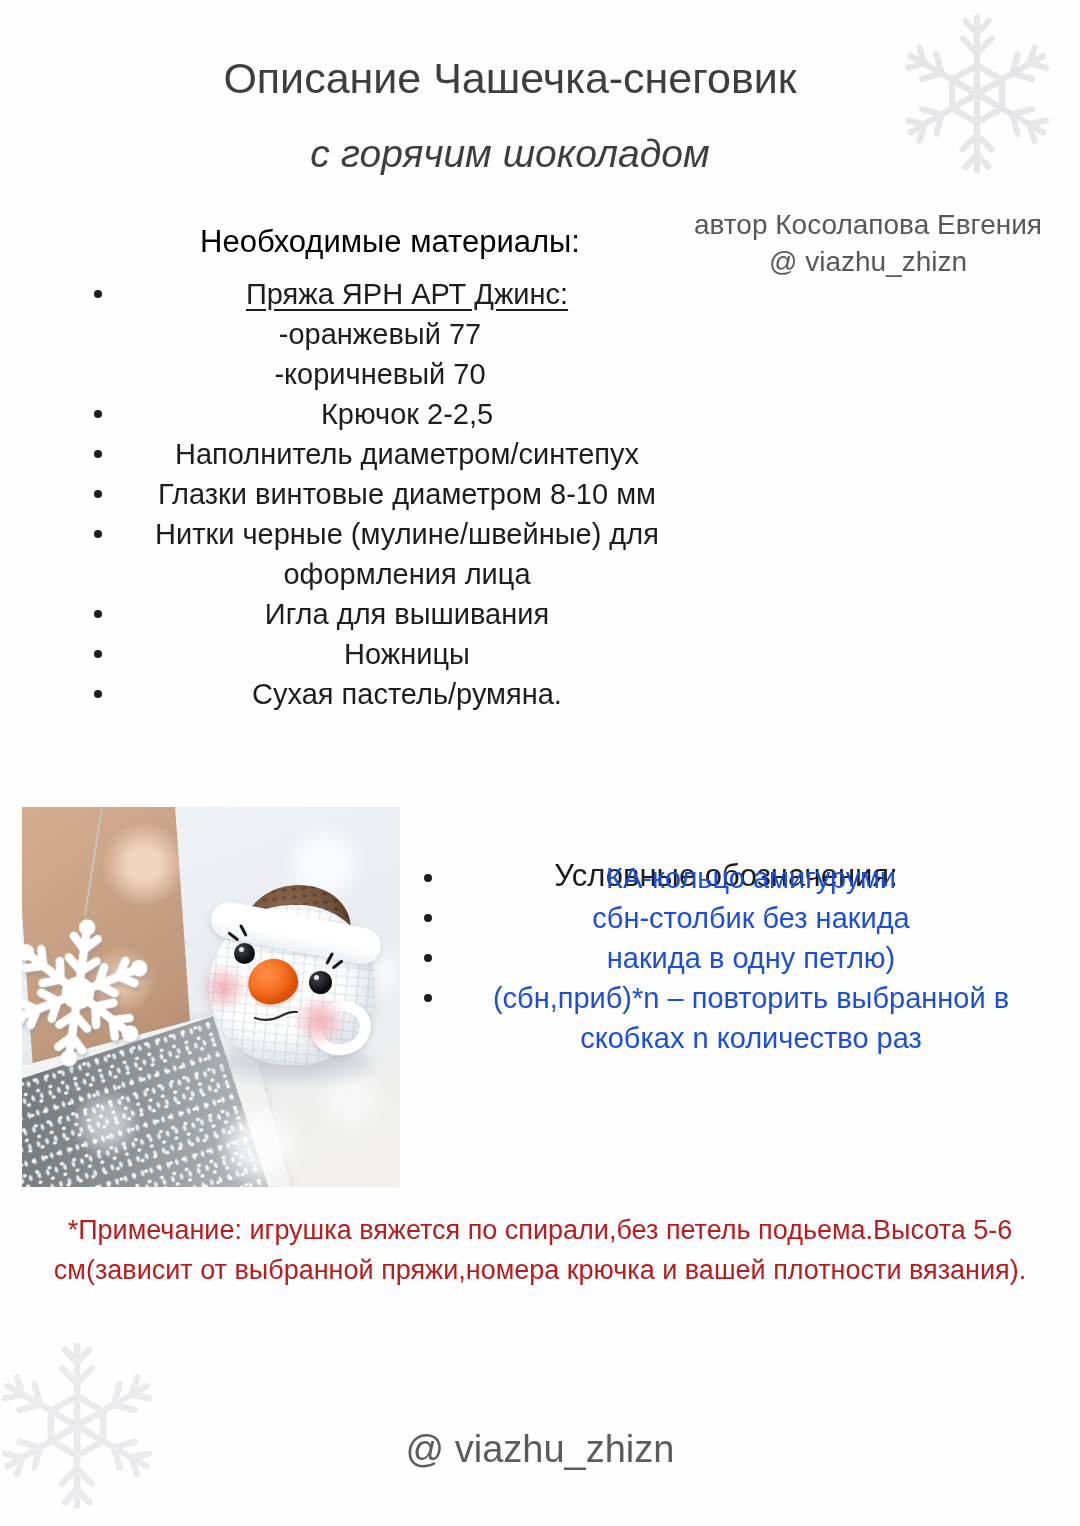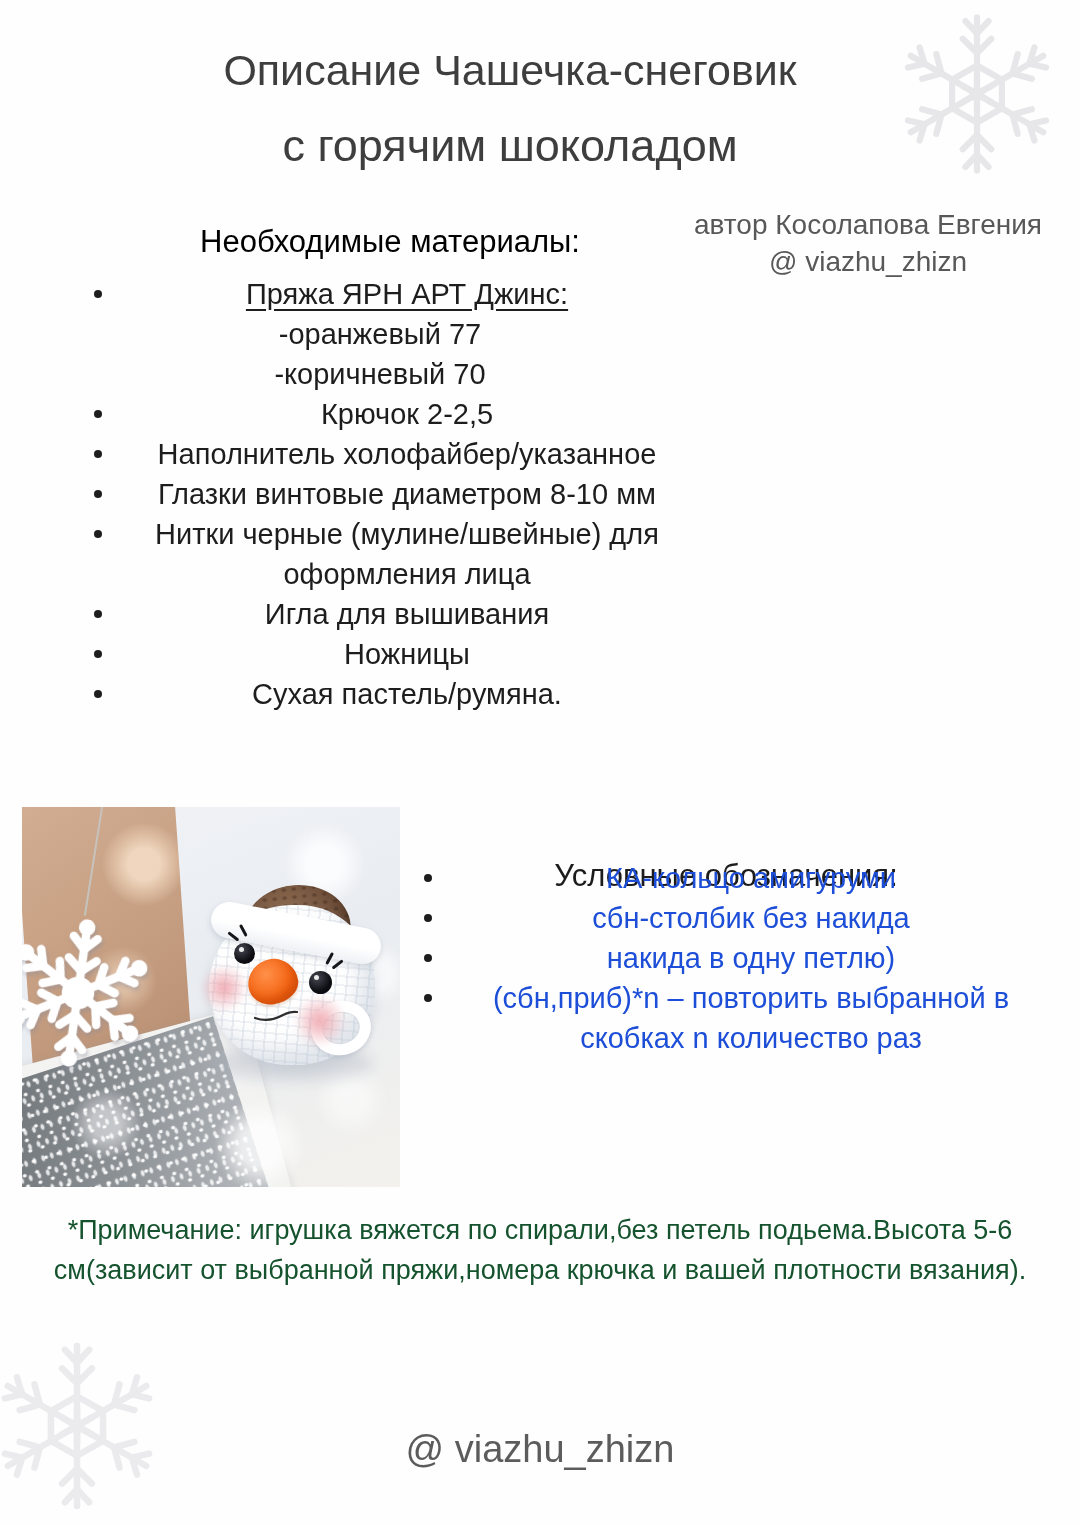--- a/index.html
+++ b/index.html
@@ -18,23 +18,23 @@
 
   
   .flake { position:absolute; pointer-events:none; }
   .flake use { fill:none; stroke-linecap:round; stroke-linejoin:round; }
   .flake-tr { left:888px; top:4px; width:178px; height:180px; }
   .flake-tr use { stroke:#e7e7ea; stroke-width:7; }
   .flake-bl { left:-16px; top:1332px; width:186px; height:188px; }
   .flake-bl use { stroke:#ebebee; stroke-width:7; }
 
   
-  .title { position:absolute; left:90px; top:44px; width:840px; text-align:center; color:#3e3e3e; }
+  .title { position:absolute; left:90px; top:52px; width:840px; text-align:center; color:#3e3e3e; }
   .title-l1 { font-size:43px; line-height:52px; }
-  .title-l2 { font-size:45px; line-height:48px; margin-top:26px; }
+  .title-l2 { font-size:39px; line-height:48px; margin-top:26px;font-style:italic; }
 
   
   .author { position:absolute; right:20px; top:206px; width:384px; text-align:center;
             color:#585858; font-size:28px; line-height:37px; }
 
   
   .mat-heading { position:absolute; left:95px; top:224px; width:590px; text-align:center;
                  font-size:31px; color:#000000; }
   .mat-list { position:absolute; left:68px; top:274px; width:624px;
               font-size:29px; line-height:40px; color:#1d1d1d; }
@@ -48,21 +48,21 @@
   
   .legend-heading { position:absolute; left:430px; top:810px; width:592px; text-align:center;
                     font-size:31px; color:#1c1c1c;margin-top:48px; }
   .legend-list { position:absolute; left:424px; top:858px; width:628px;
                  font-size:29px; line-height:40px; color:#1d4ed8; }
   .legend-list .row.bullet { padding-left:26px; }
   .legend-list .row.bullet::before { left:0; top:16px; }
 
   
   .note { position:absolute; left:0; top:1210px; width:1080px; text-align:center;
-          font-size:27px; line-height:40px; color:#14532d; white-space:nowrap; }
+          font-size:27px; line-height:40px; color:#b91c1c; white-space:nowrap; }
   .footer { position:absolute; left:0; top:1428px; width:1080px; text-align:center;
             font-size:38px; color:#5c5c5c; }
 
   
   .photo { position:absolute; left:22px; top:807px; width:378px; height:380px;
            overflow:hidden;
            background:linear-gradient(160deg,#f1f3f6 0%,#e9edf2 45%,#f3f1ec 100%); }
   .kraft { position:absolute; left:-8px; top:-10px; width:160px; height:272px;
            transform:rotate(-4deg); transform-origin:top left;
            background:
@@ -197,21 +197,21 @@
 
   <div class="mat-heading">Необходимые материалы:</div>
 
   <div class="mat-list">
     <div class="row bullet">
       <span class="u">Пряжа ЯРН АРТ Джинс:</span>
     </div>
     <div class="row">-оранжевый 77</div>
     <div class="row">-коричневый 70</div>
     <div class="row bullet">Крючок 2-2,5</div>
-    <div class="row bullet">Наполнитель холофайбер/указанное</div>
+    <div class="row bullet">Наполнитель диаметром/синтепух</div>
     <div class="row bullet">Глазки винтовые диаметром 8-10 мм</div>
     <div class="row bullet">
       <div>Нитки черные (мулине/швейные) для</div>
       <div class="cont">оформления лица</div>
     </div>
     <div class="row bullet">Игла для вышивания</div>
     <div class="row bullet">Ножницы</div>
     <div class="row bullet">Сухая пастель/румяна.</div>
   </div>
 

